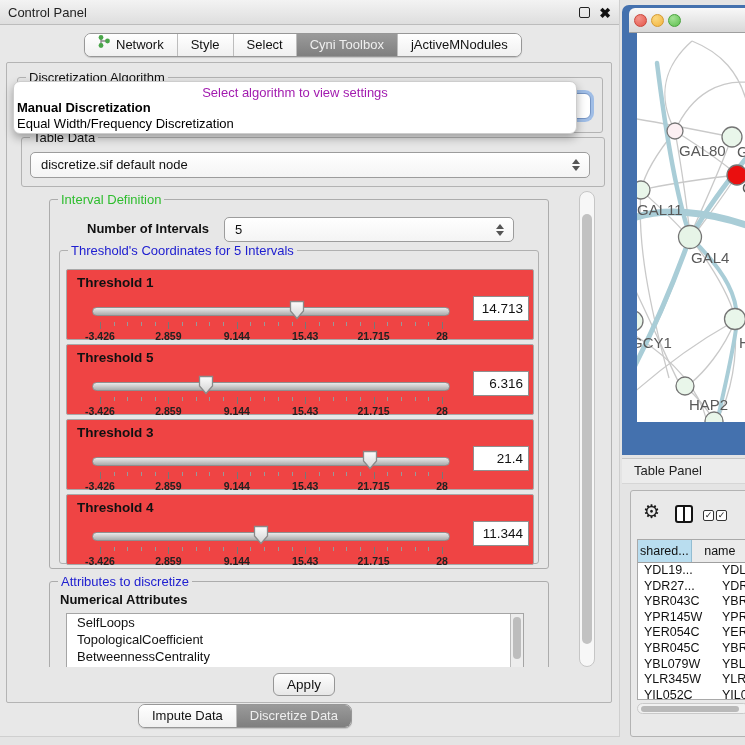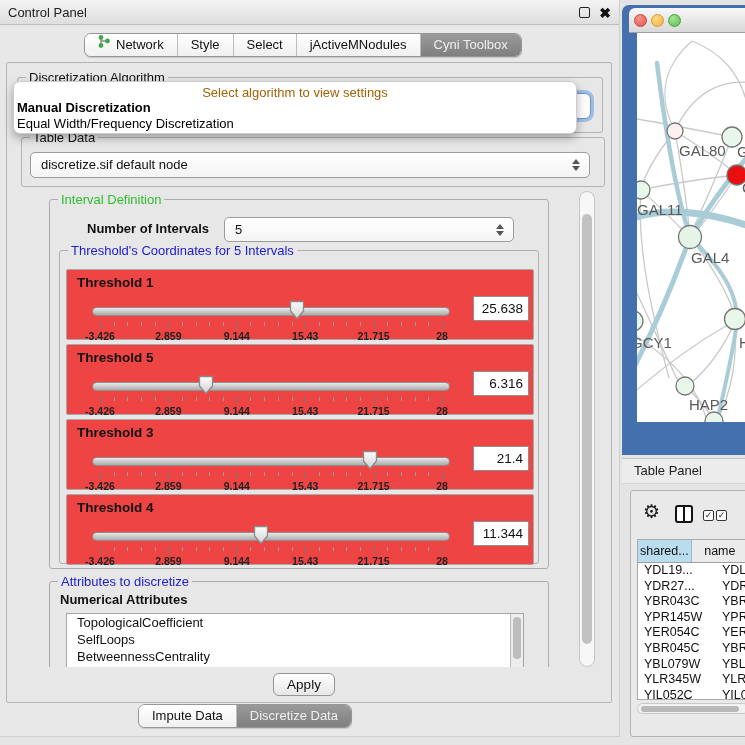--- a/index.html
+++ b/index.html
@@ -26,21 +26,21 @@
 
   .group { position:absolute; border:1px solid #b3b3b3; border-radius:3px; }
   .group-label { position:absolute; left:8px; top:-8px; background:#e7e7e7; padding:0 3px; line-height:15px; white-space:nowrap; }
   .lbl-green { color:#2ebd2e; }
   .lbl-blue { color:#2020d0; }
 
   
   .algo-group { left:10px; top:14px; width:586px; height:56px; }
   .algo-combo { position:absolute; left:22px; top:30px; width:562px; height:26px; background:#fff; border:1px solid #7796c5; border-radius:6px; box-shadow:0 0 0 3px rgba(100,155,230,.55); z-index:5; }
   .popup { position:absolute; left:6px; top:18px; width:564px; height:53px; background:#fff; border:1px solid #cdcdcd; border-radius:7px; box-shadow:0 4px 10px rgba(0,0,0,.32); z-index:50; }
-  .popup .hint { text-align:center; color:#a16207; margin-top:3px; line-height:15px; }
+  .popup .hint { text-align:center; color:#a21caf; margin-top:3px; line-height:15px; }
   .popup .opt { padding-left:3px; line-height:16px; color:#000; }
   .popup .opt.hl { font-weight:bold; }
 
   .td-group { left:14px; top:74px; width:584px; height:50px; }
   .combo { position:absolute; background:linear-gradient(#ffffff,#f4f4f4); border:1px solid #9c9c9c; border-radius:5px; line-height:23px; padding-left:10px; color:#111; }
   .td-combo { left:8px; top:14px; width:560px; height:26px; }
   .spinner { position:absolute; right:9px; top:50%; width:8px; height:12px; transform:translateY(-50%); }
   .spinner:before, .spinner:after { content:""; position:absolute; left:0; border-left:4px solid transparent; border-right:4px solid transparent; }
   .spinner:before { top:0; border-bottom:5px solid #555; }
   .spinner:after { bottom:0; border-top:5px solid #555; }
@@ -122,25 +122,25 @@
               <circle cx="9.5" cy="7" r="2.4" fill="#4aa64a"></circle>
             </svg></span>
           <span>Network</span>
         </span>
         <span class="tab">
           <span>Style</span>
         </span>
         <span class="tab">
           <span>Select</span>
         </span>
+        <span class="tab sel">
+          <span>Cyni Toolbox</span>
+        </span>
         <span class="tab">
           <span>jActiveMNodules</span>
-        </span>
-        <span class="tab sel">
-          <span>Cyni Toolbox</span>
         </span>
       </div>
 
     <div class="main-box">
 
       <div class="group algo-group">
         <span class="group-label">Discretization Algorithm</span>
       </div>
       <div class="algo-combo"></div>
 
@@ -211,21 +211,21 @@
                     <div class="thumb" style="left: 197.401px;"><svg width="16" height="20" viewBox="0 0 16 20">
                         <defs>
                           <linearGradient id="tg" x1="0" y1="0" x2="0" y2="1">
                             <stop offset="0" stop-color="#fdfdfd"></stop>
                             <stop offset="1" stop-color="#d2d2d2"></stop>
                           </linearGradient>
                         </defs>
                         <path d="M1.5,1.5 h13 v9.5 l-6.5,7.5 l-6.5,-7.5 z" fill="url(#tg)" stroke="#8a8a8a" stroke-width="1.3"></path>
                       </svg></div>
                   </div>
-                  <div class="thr-value">25.638</div>
+                  <div class="thr-value">14.713</div>
                 </div>
                 <div class="thr-box" style="top: 93px;">
                   <div class="thr-label">Threshold 5</div>
                   <div class="slider">
                     <div class="track"></div>
                     <div class="tick major" style="left: 8px;"></div>
                     <div class="tick minor" style="left: 21.68px;"></div>
                     <div class="tick minor" style="left: 35.36px;"></div>
                     <div class="tick minor" style="left: 49.04px;"></div>
                     <div class="tick minor" style="left: 62.72px;"></div>
@@ -366,22 +366,22 @@
                 </div>
               </div>
           </div>
         </div>
 
         <div class="group attr-group">
           <span class="group-label lbl-blue">Attributes to discretize</span>
           <span class="attr-sub">Numerical Attributes</span>
           <div class="attr-list">
             <div id="attrItems">
+                <div class="attr-item">SelfLoops</div>
                 <div class="attr-item">TopologicalCoefficient</div>
-                <div class="attr-item">SelfLoops</div>
                 <div class="attr-item">BetweennessCentrality</div>
               </div>
             <div class="list-sb">
                 <div class="th"></div>
               </div>
           </div>
         </div>
       </div>
 
       <div class="vscroll">

